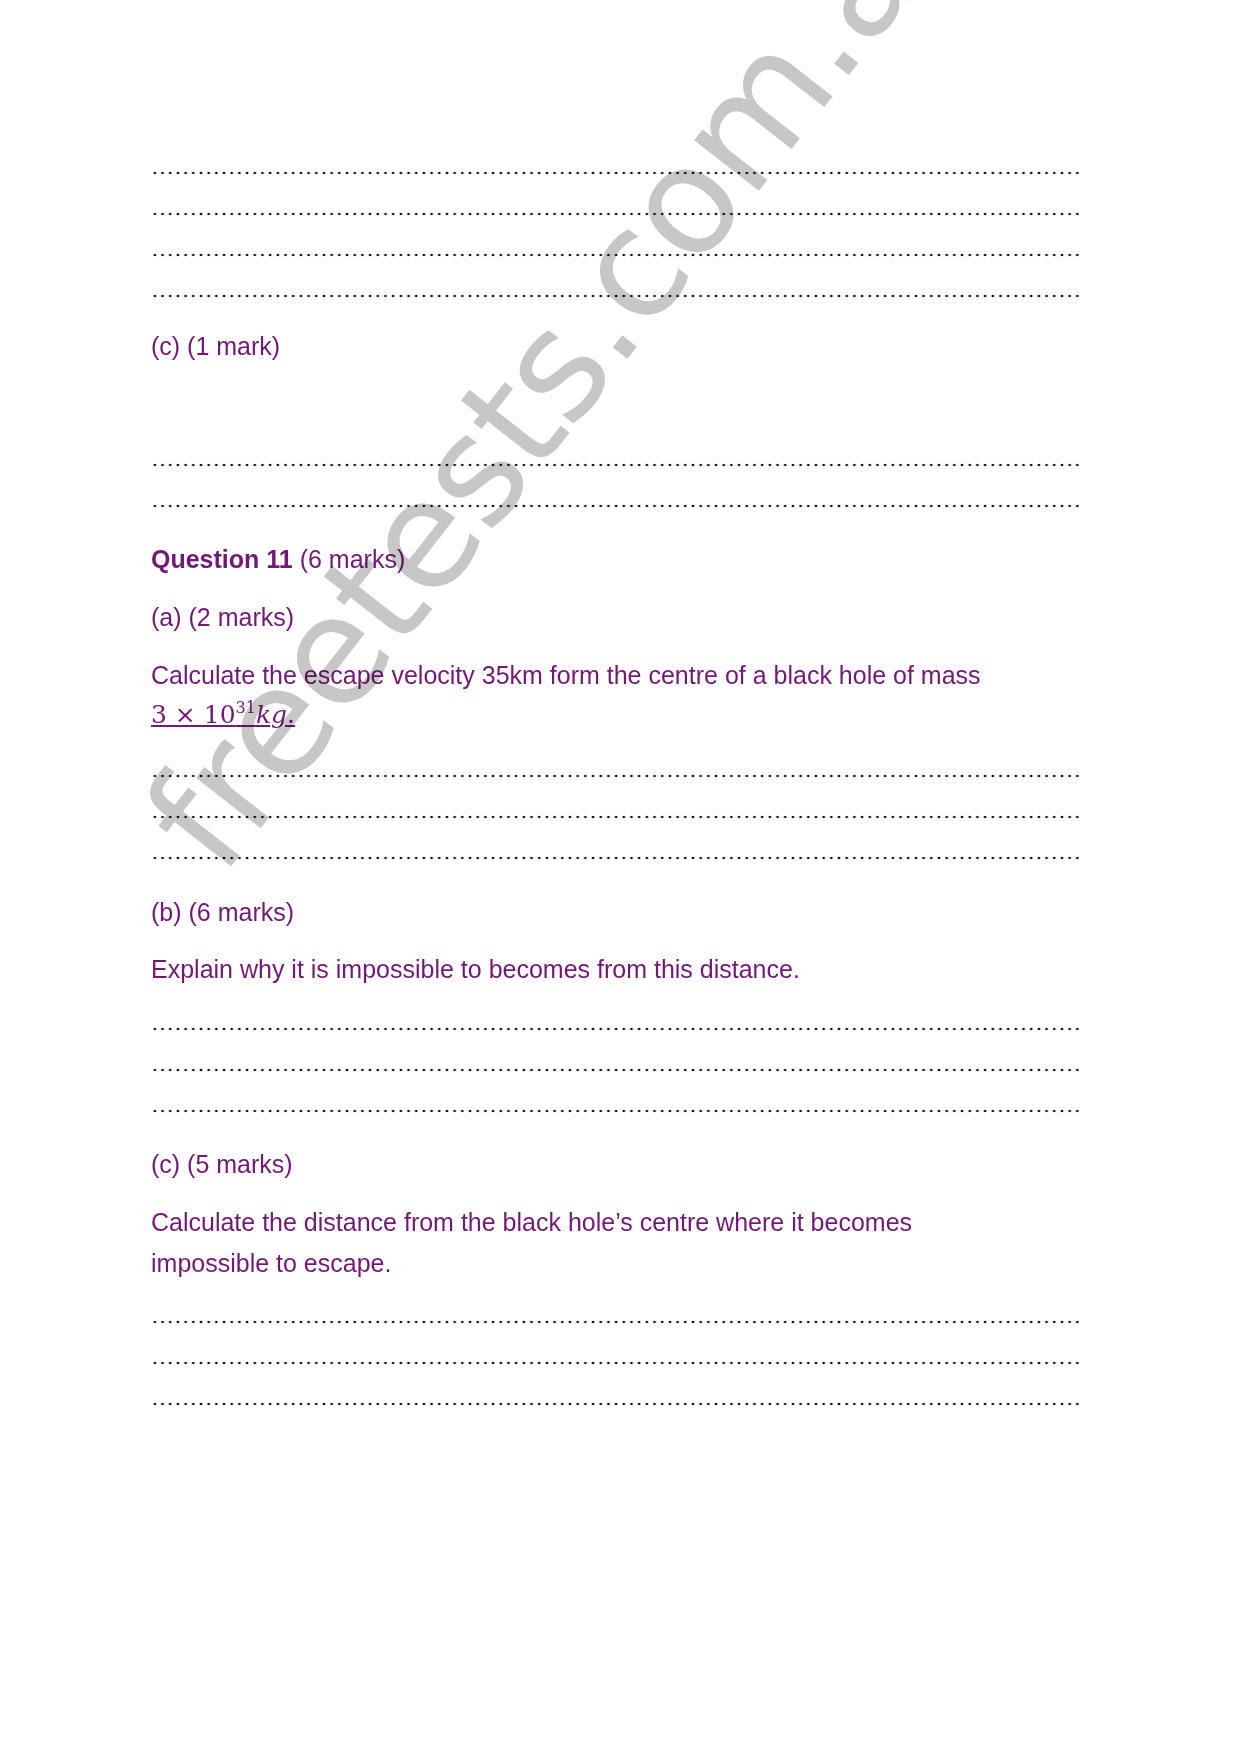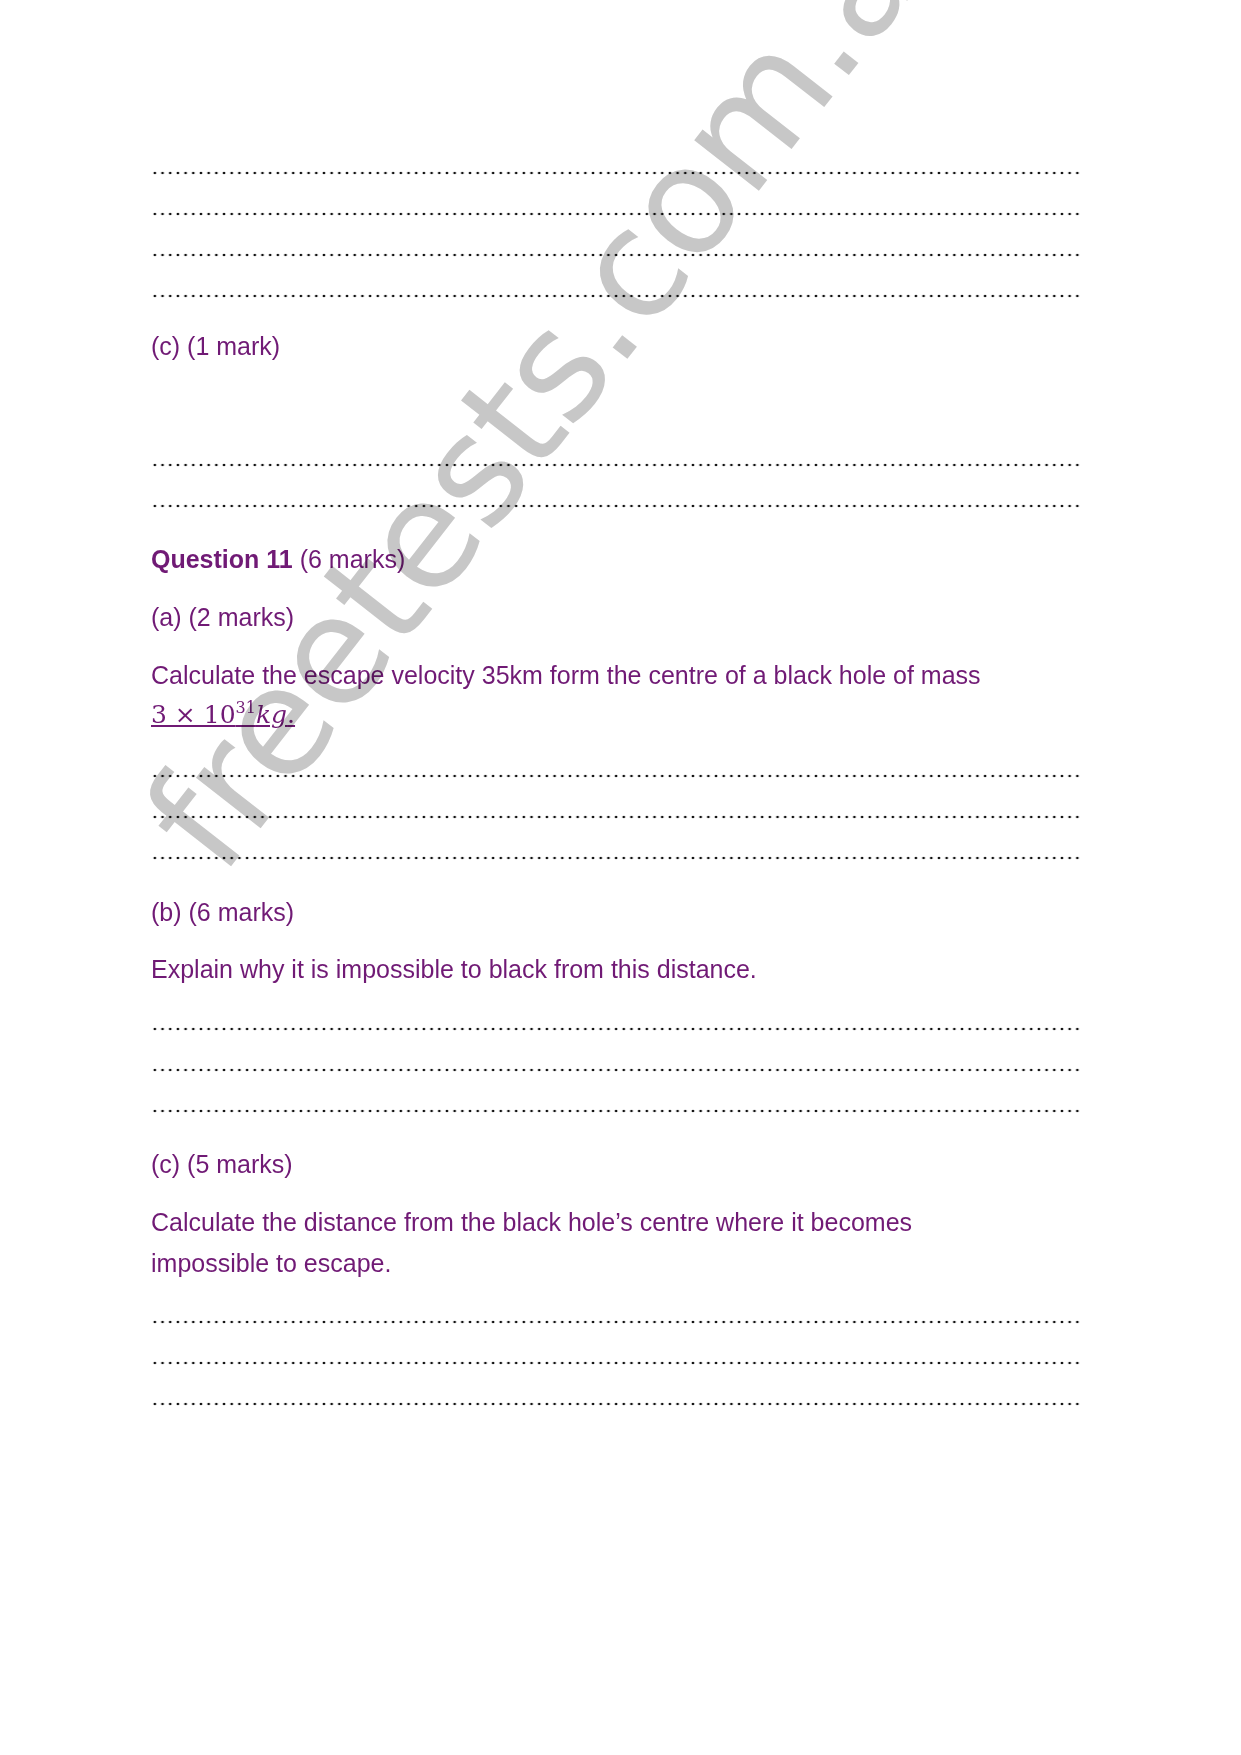--- a/index.html
+++ b/index.html
@@ -86,21 +86,21 @@
   <div class="txt" style="top:602px">(a) (2 marks)</div>
   <div class="txt" style="top:660px">Calculate the escape velocity 35km form the centre of a black hole of mass</div>
   <div class="txt math" style="top:700px">
     <span>3 × 10</span><sup>31</sup><i>kg</i><span>.</span>
   </div>
   <div class="dots" style="top:774px"></div>
   <div class="dots" style="top:815px"></div>
   <div class="dots" style="top:856px"></div>
 
   <div class="txt" style="top:897px">(b) (6 marks)</div>
-  <div class="txt" style="top:954px">Explain why it is impossible to black from this distance.</div>
+  <div class="txt" style="top:954px">Explain why it is impossible to becomes from this distance.</div>
   <div class="dots" style="top:1027px"></div>
   <div class="dots" style="top:1068px"></div>
   <div class="dots" style="top:1109px"></div>
 
   <div class="txt" style="top:1149px">(c) (5 marks)</div>
   <div class="txt" style="top:1207px">Calculate the distance from the black hole’s centre where it becomes</div>
   <div class="txt" style="top:1248px">impossible to escape.</div>
   <div class="dots" style="top:1320px"></div>
   <div class="dots" style="top:1361px"></div>
   <div class="dots" style="top:1402px"></div>

